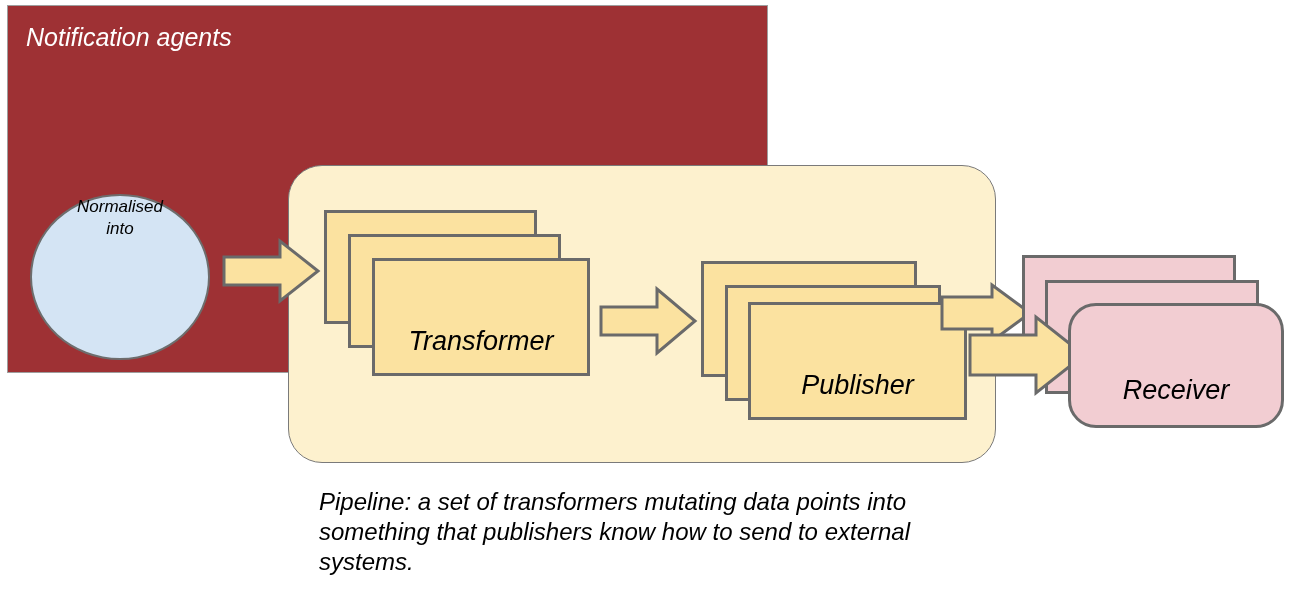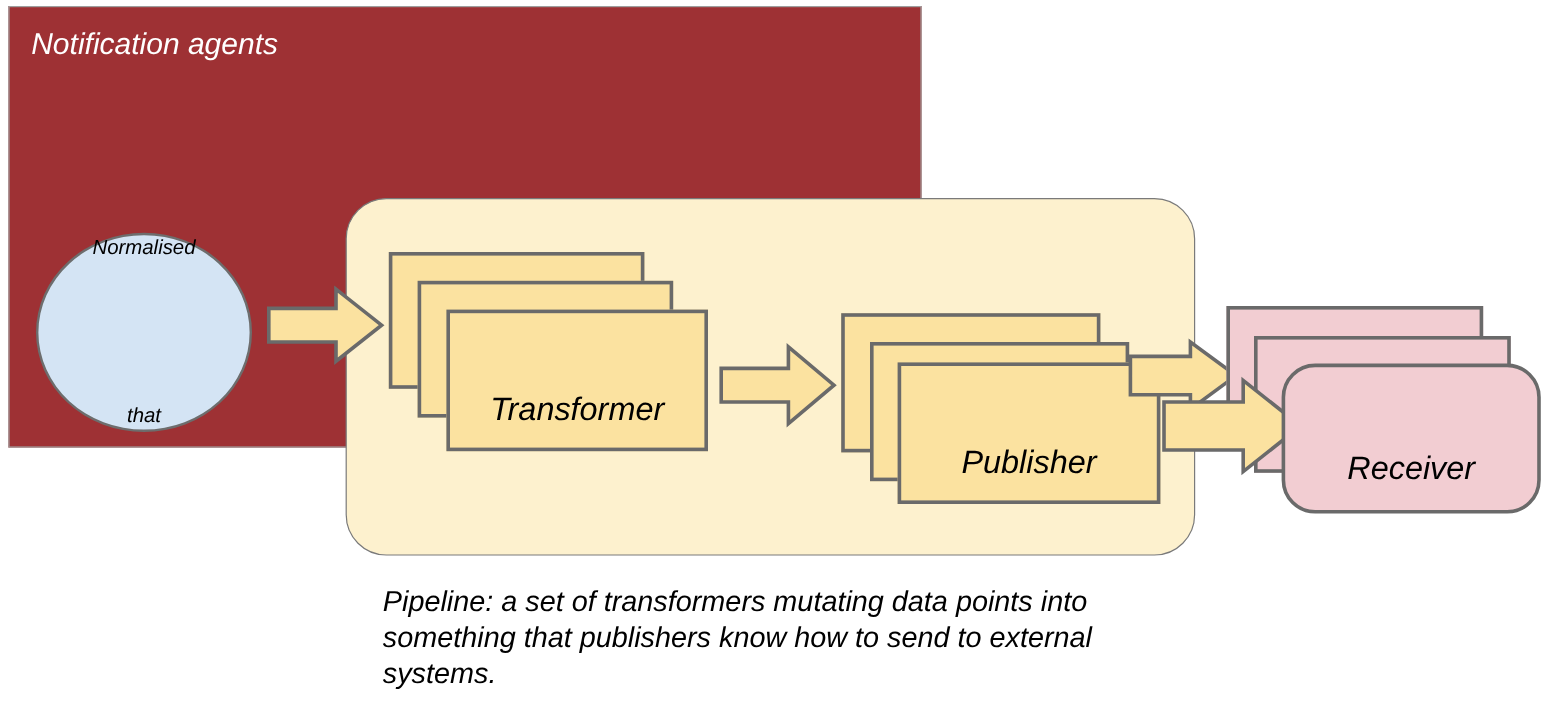--- a/index.html
+++ b/index.html
@@ -47,21 +47,21 @@
     top: 194px;
     width: 180px;
     height: 166px;
     border-radius: 50%;
     background: #D4E4F4;
     border: 2px solid #6D6D6D;
     box-sizing: border-box;
     display: flex;
     flex-direction: column;
     align-items: center;
-    justify-content: space-between;
+    justify-content: flex-start;
     color: #000000;
     font-size: 17px;
     line-height: 22px;
     text-align: center;
   }
 
   
   .pipeline-box {
     position: absolute;
     left: 288px;
@@ -140,21 +140,21 @@
 <body>
 
 <div id="canvas">
 
   <div class="agents-box">
     <div class="agents-title">Notification agents</div>
   </div>
 
   <div class="data-circle">
     <span>Normalised</span>
-    <span>that</span>
+    <span>into</span>
   </div>
 
   <div class="pipeline-box"></div>
 
   <div class="card card-yellow tr-back"></div>
   <div class="card card-yellow tr-mid"></div>
   <div class="card card-yellow tr-front">
     <span class="card-label">Transformer</span>
   </div>
 

